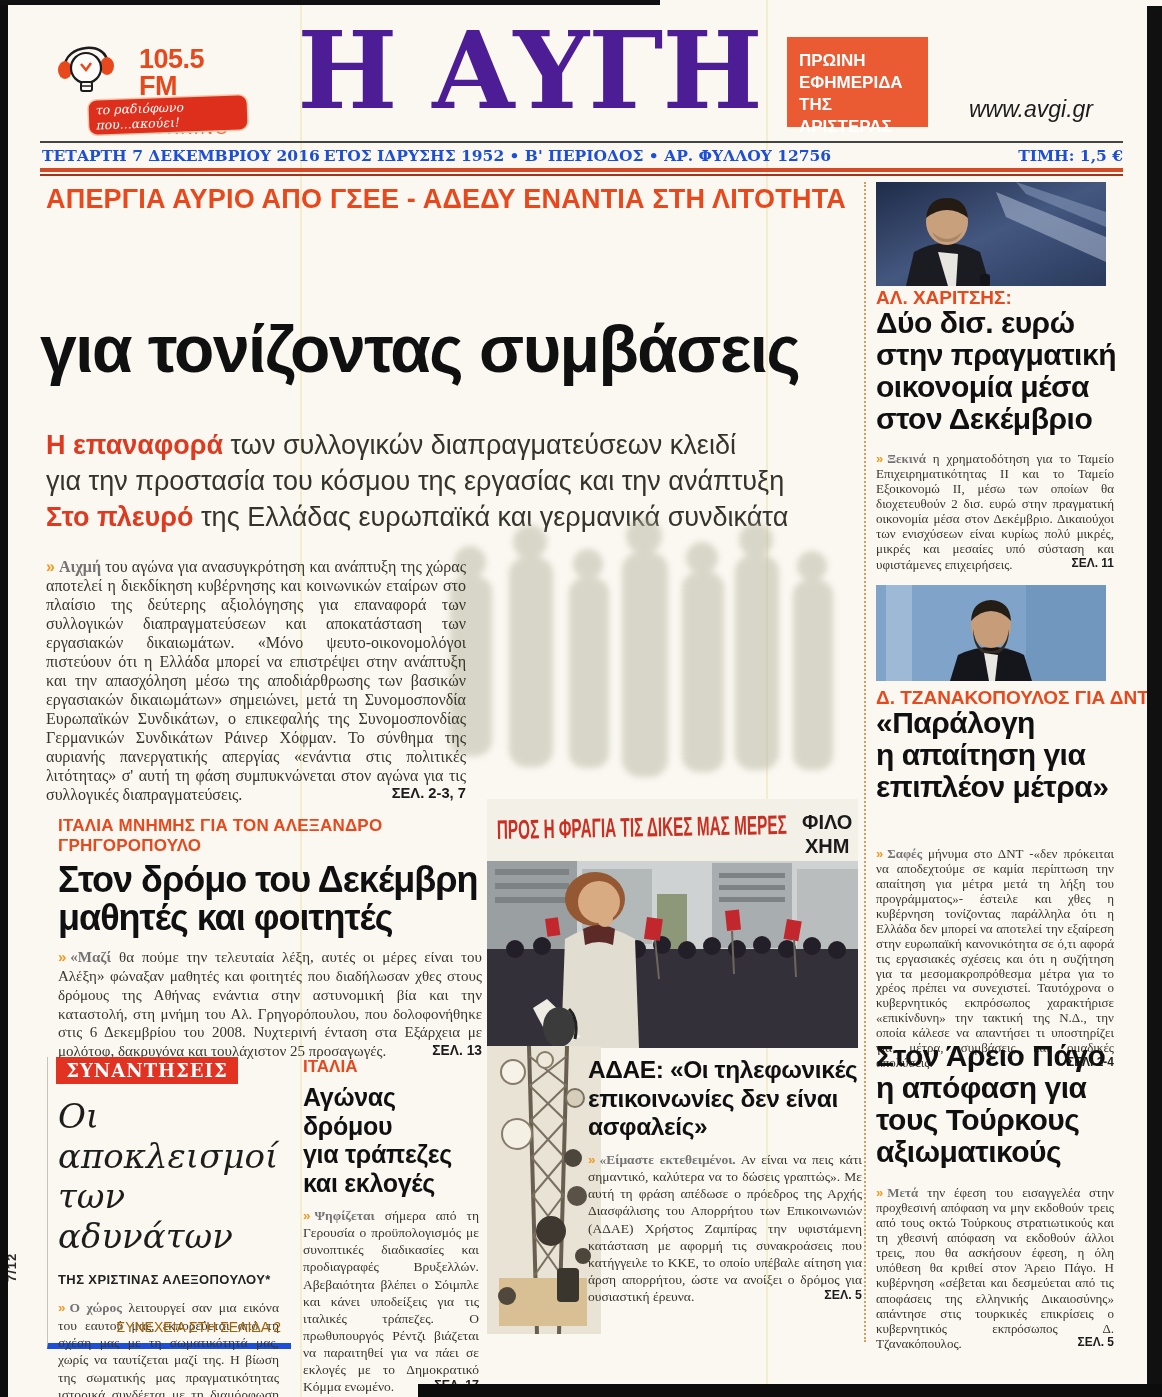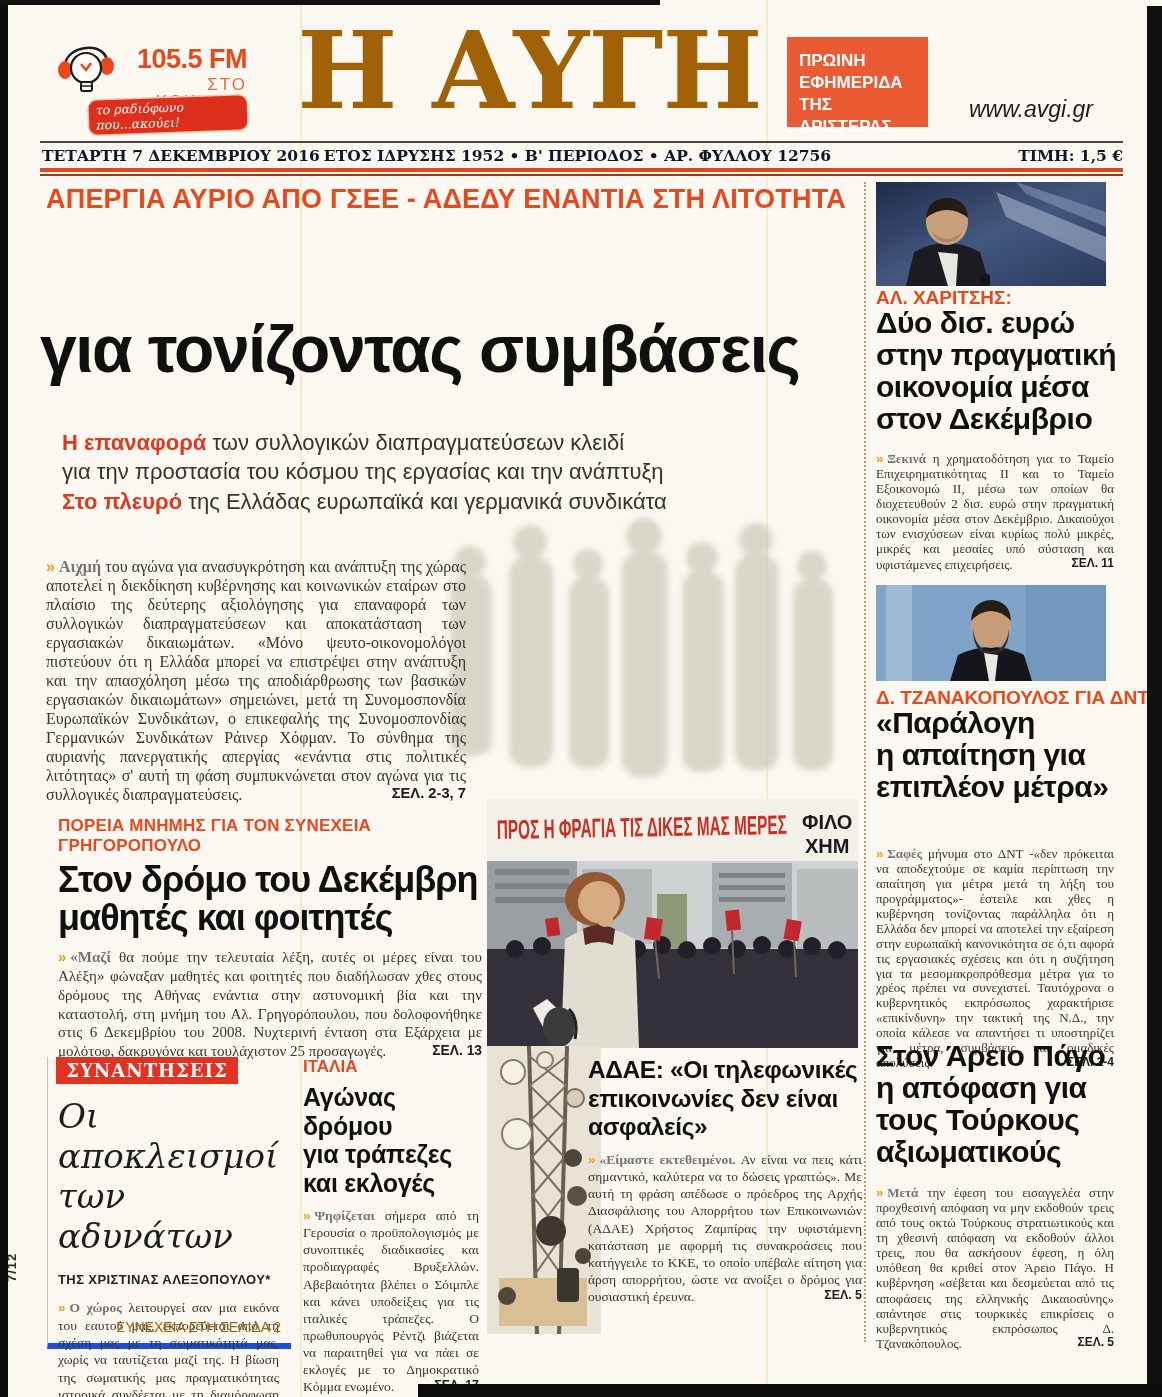--- a/index.html
+++ b/index.html
@@ -9,47 +9,47 @@
   .preline{white-space:pre-line;}
   
   .edge-left{left:0;top:0;width:8px;height:1397px;background:#0d0d0d;}
   .edge-right{right:0;top:6px;width:15px;height:1391px;background:#101010;}
   .edge-bottom{left:418px;bottom:0;width:744px;height:13px;background:#0c0c0c;}
   .edge-top{left:0;top:0;width:660px;height:5px;background:#111;}
   .fold{top:0;width:2px;height:1397px;background:rgba(225,210,110,.28);}
   
   .radio-logo{left:55px;top:34px;width:192px;height:90px;}
   .radio-row{display:flex;align-items:flex-start;}
-  .radio-text{margin-left:2px;margin-top:12px;line-height:1;text-align:right;}
+  .radio-text{margin-left:20px;margin-top:12px;line-height:1;}
   .radio-freq{font-size:27px;font-weight:bold;color:#e8481c;letter-spacing:-0.5px;}
   .radio-station{font-size:17px;color:#ea6a3a;letter-spacing:2px;margin-top:3px;}
   .radio-tag{position:absolute;left:34px;top:64px;background:#dd2f1b;color:#fff;
       font-family:"DejaVu Serif",serif;font-style:italic;font-size:12.5px;padding:2px 7px;
       border-radius:8px;transform:rotate(-2deg);box-shadow:0 0 0 1.5px #f6c9ad;}
   .masthead{left:272px;top:12px;width:515px;text-align:center;
       font-family:"DejaVu Serif",serif;font-weight:bold;font-size:106px;line-height:1.12;
-      letter-spacing:-1px;color:#a16207;}
+      letter-spacing:-1px;color:#4c1d95;}
   .tagline-box{left:787px;top:37px;width:141px;height:90px;background:#ea5b33;color:#fff;
       font-weight:bold;font-size:17px;line-height:1.3;padding:13px 8px 0 12px;box-sizing:border-box;}
   .website{left:945px;top:96px;width:172px;text-align:center;font-size:23px;color:#1b1b1b;font-style:italic;}
   .rule-top{left:40px;top:141px;width:1083px;height:2px;background:#454545;}
   .dateline{left:40px;top:146px;width:1083px;height:20px;font-family:"DejaVu Serif",serif;
-      font-weight:bold;font-size:15.5px;color:#0f172a;}
+      font-weight:bold;font-size:15.5px;color:#1d4ed8;}
   .dl-date{position:absolute;left:2px;top:0;}
   .dl-issue{position:absolute;left:0;right:8px;text-align:center;top:0;}
   .dl-price{position:absolute;right:0;top:0;}
   .rule-red-a{left:40px;top:168px;width:1083px;height:4px;background:#d54a26;}
   .rule-red-b{left:40px;top:174px;width:1083px;height:2px;background:#a83218;}
   
   .kicker{font-weight:bold;color:#e8481c;}
   .kicker-main{left:46px;top:184px;font-size:27px;letter-spacing:.2px;}
   .hl{font-weight:bold;color:#101010;}
   .hl-main1{left:40px;top:203px;font-size:106px;line-height:1;letter-spacing:-3px;}
   .hl-main2{left:40px;top:316px;font-size:66px;line-height:1;letter-spacing:-1.5px;}
-  .deck{left:62px;top:428px;width:812px;font-size:22px;line-height:1.33;color:#34332d;}
+  .deck{left:46px;top:428px;width:812px;font-size:27px;line-height:1.33;color:#34332d;}
   .deck b{color:#df3a1f;}
   .serifbody{font-family:"Liberation Serif",serif;text-align:justify;color:#37352c;}
   .chv{color:#f2991c;font-weight:bold;font-family:"Liberation Sans",sans-serif;margin-right:4px;}
   .blead{color:#737373;}
   .pgref{float:right;font-family:"Liberation Sans",sans-serif;font-weight:bold;
       font-size:.92em;color:#1c1c1c;margin-left:8px;}
   .lead-body{left:46px;top:541px;width:420px;font-size:16px;line-height:1.19;}
   .ghosts{left:430px;top:492px;width:430px;height:318px;}
   
   .grig{left:58px;top:816px;width:424px;}
@@ -189,21 +189,21 @@
           </g>
       </g>
     </svg>
   </div>
 
   <p class="abs serifbody lead-body">
     <span class="chv">»</span><b class="blead">Αιχμή</b><span> του αγώνα για ανασυγκρότηση και ανάπτυξη της χώρας αποτελεί η διεκδίκηση κυβέρνησης και κοινωνικών εταίρων στο πλαίσιο της δεύτερης αξιολόγησης για επαναφορά των συλλογικών διαπραγματεύσεων και αποκατάσταση των εργασιακών δικαιωμάτων. «Μόνο ψευτο-οικονομολόγοι πιστεύουν ότι η Ελλάδα μπορεί να επιστρέψει στην ανάπτυξη και την απασχόληση μέσω της αποδιάρθρωσης των βασικών εργασιακών δικαιωμάτων» σημειώνει, μετά τη Συνομοσπονδία Ευρωπαϊκών Συνδικάτων, ο επικεφαλής της Συνομοσπονδίας Γερμανικών Συνδικάτων Ράινερ Χόφμαν. Το σύνθημα της αυριανής πανεργατικής απεργίας «ενάντια στις πολιτικές λιτότητας» σ' αυτή τη φάση συμπυκνώνεται στον αγώνα για τις συλλογικές διαπραγματεύσεις.</span><span class="pgref">ΣΕΛ. 2-3, 7</span>
   </p>
 
   <div class="abs grig">
-    <div class="kicker">ΠΟΡΕΙΑ ΜΝΗΜΗΣ ΓΙΑ ΤΟΝ ΣΥΝΕΧΕΙΑ ΓΡΗΓΟΡΟΠΟΥΛΟ</div>
+    <div class="kicker">ΙΤΑΛΙΑ ΜΝΗΜΗΣ ΓΙΑ ΤΟΝ ΑΛΕΞΑΝΔΡΟ ΓΡΗΓΟΡΟΠΟΥΛΟ</div>
     <div class="hl preline">Στον δρόμο του Δεκέμβρη
 μαθητές και φοιτητές</div>
     <p class="serifbody">
       <span class="chv">»</span><b class="blead">«Μαζί</b><span> θα πούμε την τελευταία λέξη, αυτές οι μέρες είναι του Αλέξη» φώναξαν μαθητές και φοιτητές που διαδήλωσαν χθες στους δρόμους της Αθήνας ενάντια στην αστυνομική βία και την καταστολή, στη μνήμη του Αλ. Γρηγορόπουλου, που δολοφονήθηκε στις 6 Δεκεμβρίου του 2008. Νυχτερινή ένταση στα Εξάρχεια με μολότοφ, δακρυγόνα και τουλάχιστον 25 προσαγωγές.</span><span class="pgref">ΣΕΛ. 13</span>
     </p>
   </div>
 
   <div class="abs protest-photo">
     <svg width="371" height="249" viewBox="0 0 371 249">
       <rect width="371" height="249" fill="#f3f0e8"></rect>

